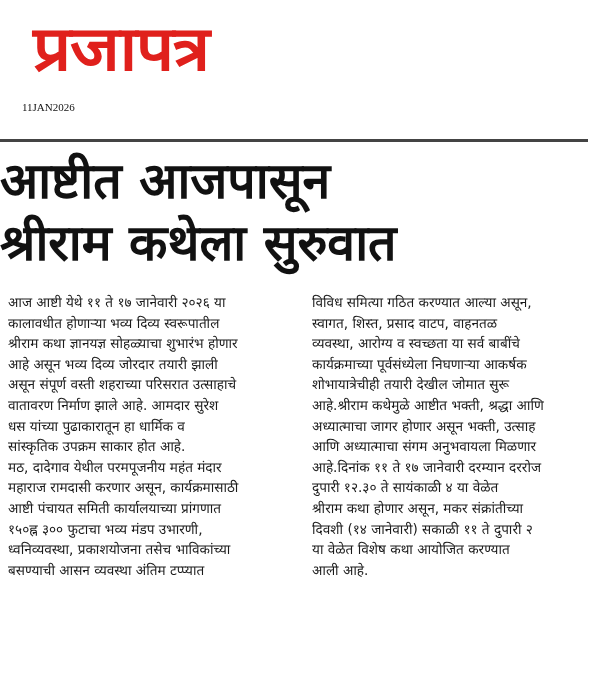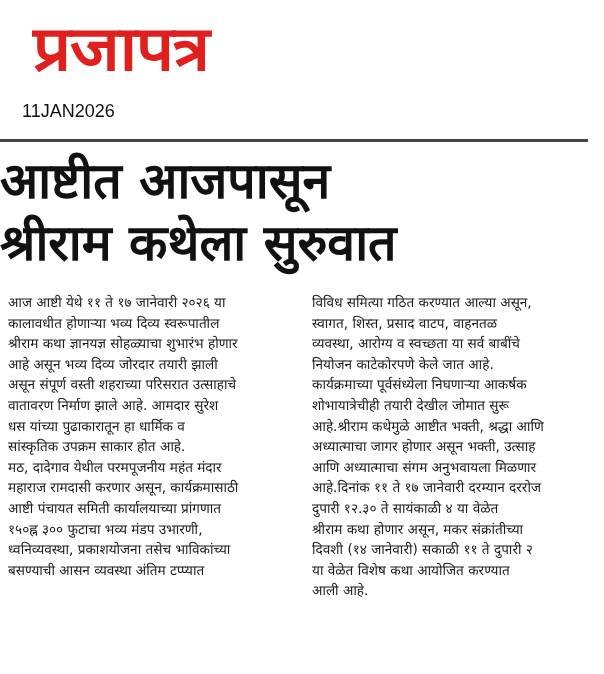--- a/index.html
+++ b/index.html
@@ -34,22 +34,22 @@
       color: #e0201c;
       letter-spacing: -1px;
       white-space: nowrap;
       transform: scaleX(1.08);
       transform-origin: left center;
     }
     .dateline {
       position: absolute;
       left: 22px;
       top: 101px;
-      font-family: Liberation Sans, sans-serif;
-      font-size: 18px;
+      font-family: Liberation Serif, serif;
+      font-size: 11px;
       color: #111;
       letter-spacing: 0px;
       text-align: center;
     }
     .rule {
       position: absolute;
       left: 0;
       top: 139px;
       width: 588px;
       height: 3px;
@@ -121,21 +121,20 @@
   <span class="col-line">आष्टी पंचायत समिती कार्यालयाच्या प्रांगणात</span>
   <span class="col-line">१५०ह्न ३०० फुटाचा भव्य मंडप उभारणी,</span>
   <span class="col-line">ध्वनिव्यवस्था, प्रकाशयोजना तसेच भाविकांच्या</span>
   <span class="col-line">बसण्याची आसन व्यवस्था अंतिम टप्प्यात</span>
 </div>
 
 <div class="column col-right">
   <span class="col-line">विविध समित्या गठित करण्यात आल्या असून,</span>
   <span class="col-line">स्वागत, शिस्त, प्रसाद वाटप, वाहनतळ</span>
   <span class="col-line">व्यवस्था, आरोग्य व स्वच्छता या सर्व बाबींचे</span>
-  <span class="col-line">नियोजन काटेकोरपणे केले जात आहे.</span>
   <span class="col-line">कार्यक्रमाच्या पूर्वसंध्येला निघणाऱ्या आकर्षक</span>
   <span class="col-line">शोभायात्रेचीही तयारी देखील जोमात सुरू</span>
   <span class="col-line">आहे.श्रीराम कथेमुळे आष्टीत भक्ती, श्रद्धा आणि</span>
   <span class="col-line">अध्यात्माचा जागर होणार असून भक्ती, उत्साह</span>
   <span class="col-line">आणि अध्यात्माचा संगम अनुभवायला मिळणार</span>
   <span class="col-line">आहे.दिनांक ११ ते १७ जानेवारी दरम्यान दररोज</span>
   <span class="col-line">दुपारी १२.३० ते सायंकाळी ४  या वेळेत</span>
   <span class="col-line">श्रीराम कथा होणार असून, मकर संक्रांतीच्या</span>
   <span class="col-line">दिवशी (१४ जानेवारी) सकाळी ११ ते दुपारी २</span>
   <span class="col-line">या वेळेत विशेष कथा आयोजित करण्यात</span>

